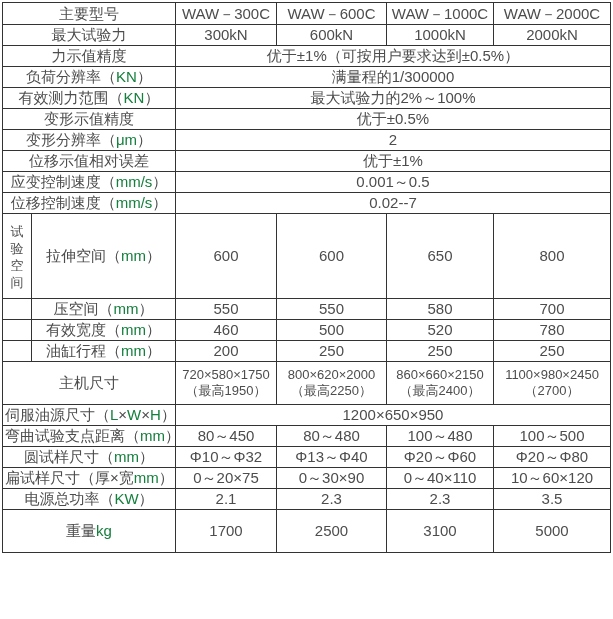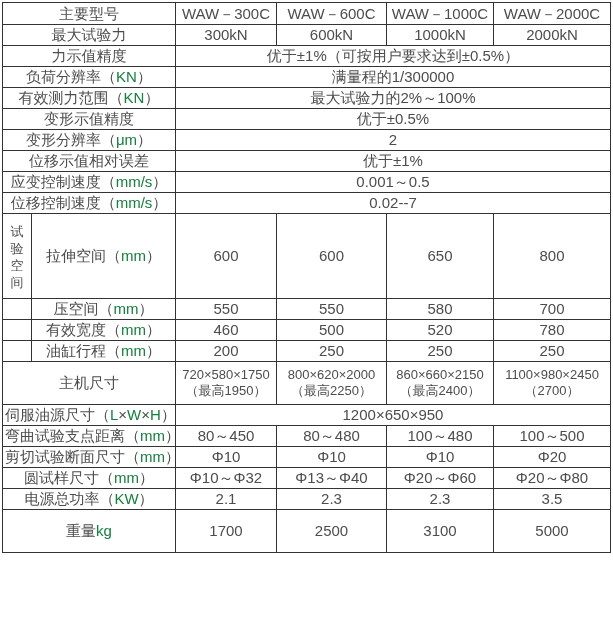--- a/index.html
+++ b/index.html
@@ -179,36 +179,36 @@
   </tr>
 
   <tr class="h22">
     <td class="lbl" colspan="2">弯曲试验支点距离（<span class="lat">mm</span>）</td>
     <td class="val al">80～450</td>
     <td class="val al">80～480</td>
     <td class="val">100～480</td>
     <td class="val">100～500</td>
   </tr>
 
-  <tr class="h22">
-    <td class="lbl" colspan="2">剪切试验断面尺寸（<span class="lat">mm</span>）</td>
-    <td class="val al">Φ10</td>
-    <td class="val al">Φ10</td>
-    <td class="val">Φ10</td>
-    <td class="val">Φ20</td>
-  </tr>
 
   <tr class="h22">
     <td class="lbl" colspan="2">圆试样尺寸（<span class="lat">mm</span>）</td>
     <td class="val al">Φ10～Φ32</td>
     <td class="val al">Φ13～Φ40</td>
     <td class="val">Φ20～Φ60</td>
     <td class="val">Φ20～Φ80</td>
   </tr>
 
+  <tr class="h22">
+    <td class="lbl" colspan="2">扁试样尺寸（厚×宽<span class="lat">mm</span>）</td>
+    <td class="val al">0～20×75</td>
+    <td class="val al">0～30×90</td>
+    <td class="val al">0～40×110</td>
+    <td class="val">10～60×120</td>
+  </tr>
 
   <tr class="h22">
     <td class="lbl" colspan="2">电源总功率（<span class="lat">KW</span>）</td>
     <td class="val al">2.1</td>
     <td class="val al">2.3</td>
     <td class="val al">2.3</td>
     <td class="val">3.5</td>
   </tr>
 
   <tr class="h44">

